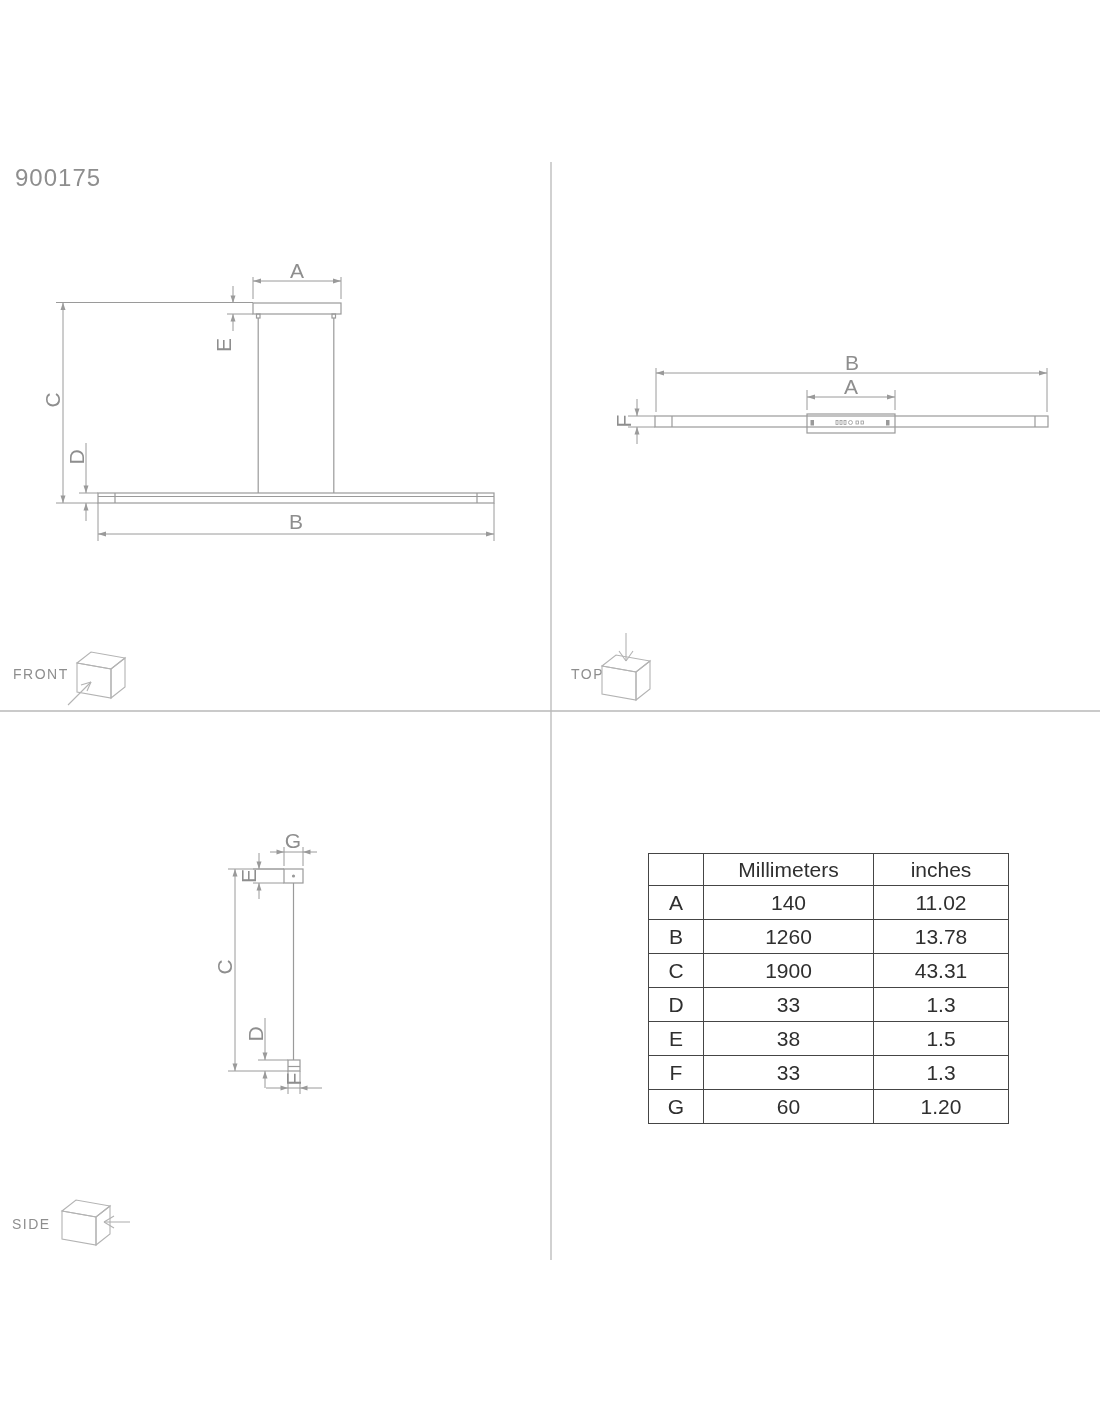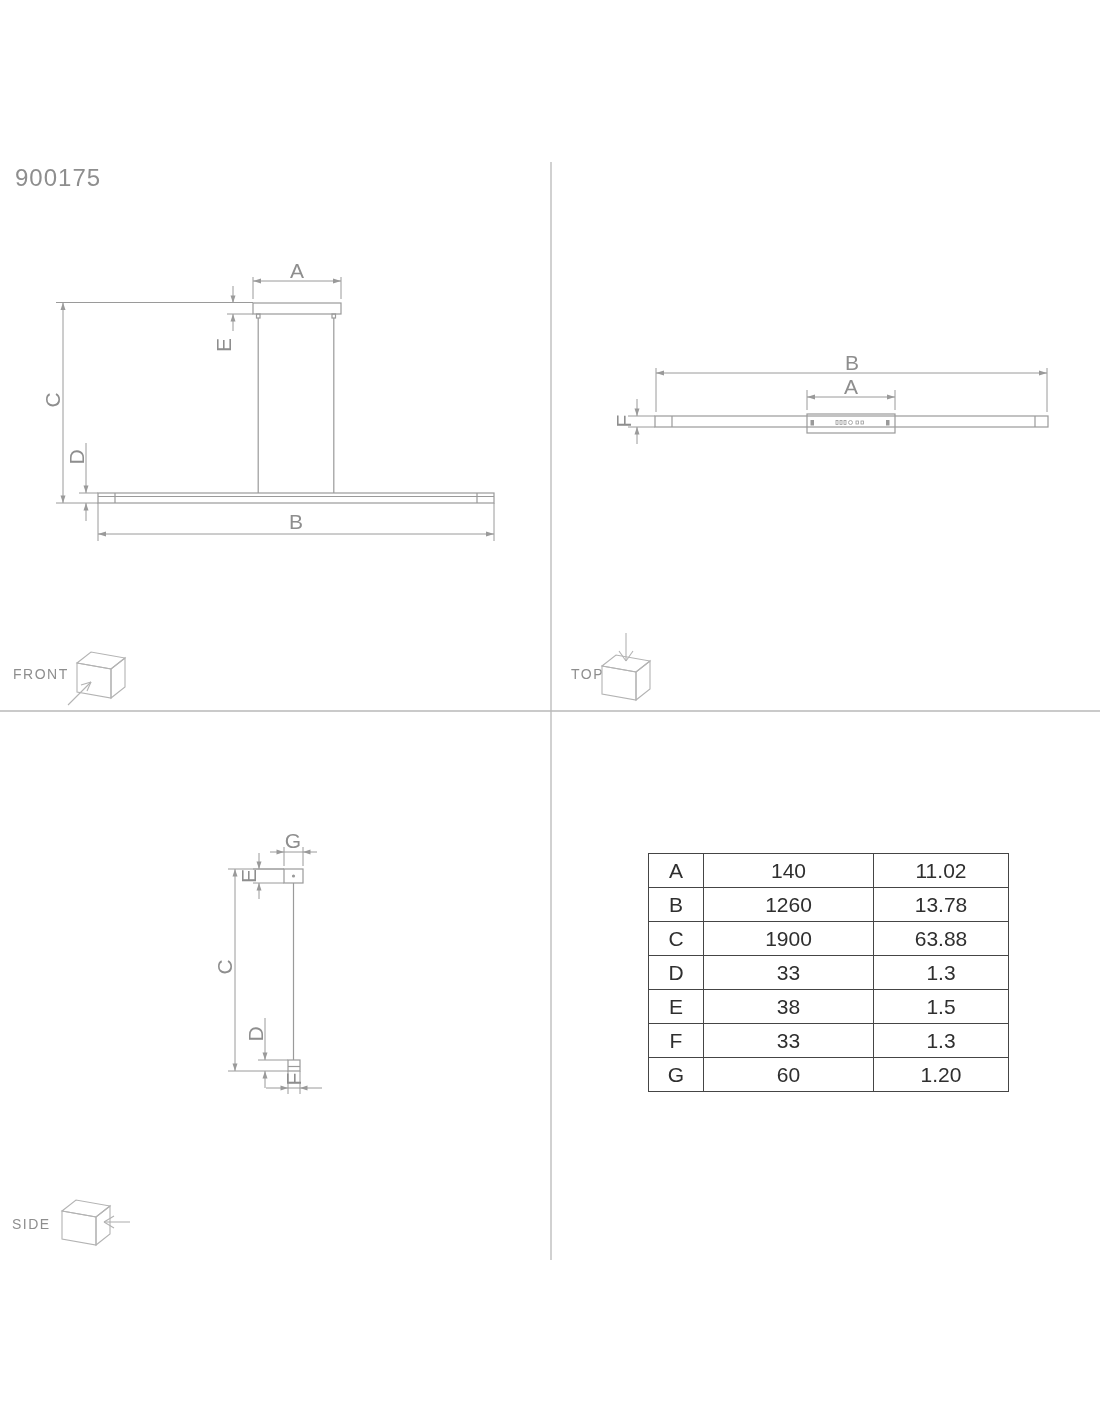--- a/index.html
+++ b/index.html
@@ -215,34 +215,39 @@
   </g>
 </svg>
 
 <table class="dims abs" style="left:648px;top:853px;">
   <colgroup>
       <col class="c1">
       <col class="c2">
       <col class="c3">
     </colgroup>
   <tbody>
+      <tr class="head">
+    <th></th>
+    <th>Millimeters</th>
+    <th>inches</th>
+  </tr>
   <tr>
     <td>A</td>
     <td>140</td>
     <td>11.02</td>
   </tr>
   <tr>
     <td>B</td>
     <td>1260</td>
     <td>13.78</td>
   </tr>
   <tr>
     <td>C</td>
     <td>1900</td>
-    <td>63.88</td>
+    <td>43.31</td>
   </tr>
   <tr>
     <td>D</td>
     <td>33</td>
     <td>1.3</td>
   </tr>
   <tr>
     <td>E</td>
     <td>38</td>
     <td>1.5</td>

